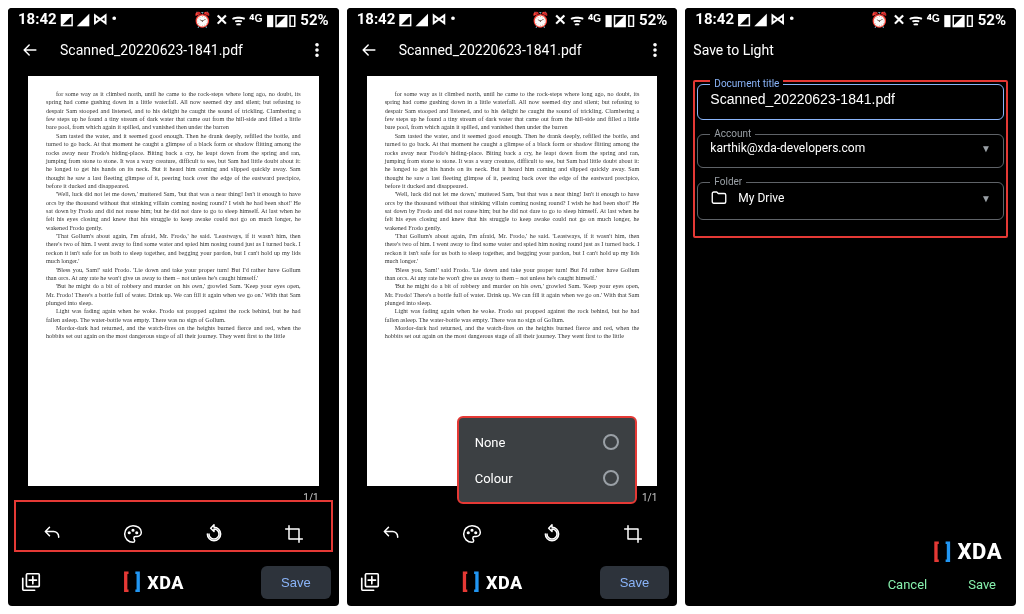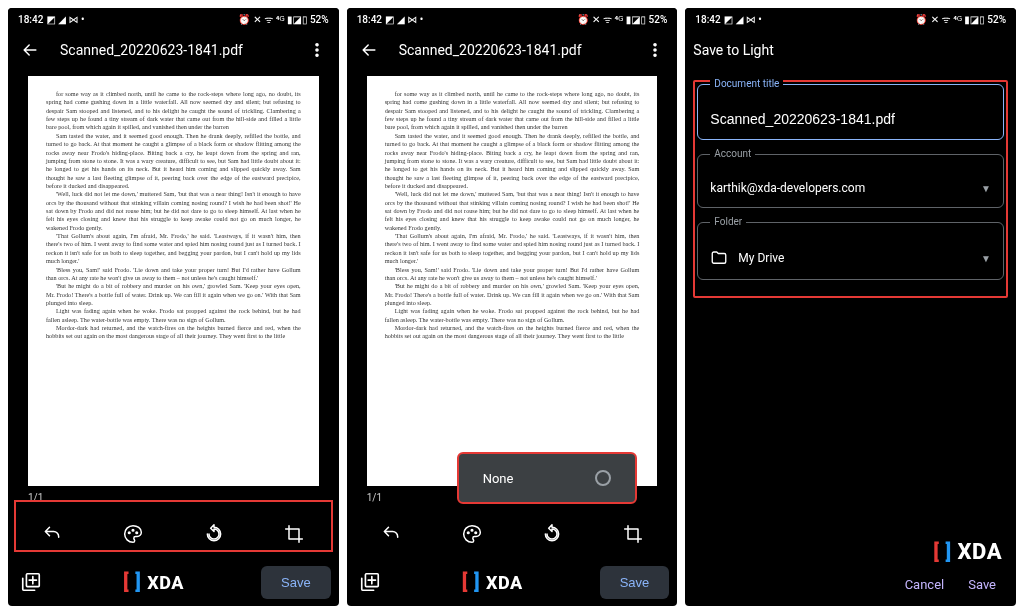--- a/index.html
+++ b/index.html
@@ -26,41 +26,41 @@
   .statusbar {
     height: 22px;
     display: flex;
     justify-content: space-between;
     align-items: center;
     padding: 0 10px;
     font-size: 11px;
     font-weight: 500;
     background: #000;
   }
-  .statusbar .icons { display: flex; gap: 3px; font-size: 10px; align-items: flex-end; }
+  .statusbar .icons { display: flex; gap: 3px; font-size: 15px; align-items: flex-end; font-weight: bold; }
   .appbar {
     height: 40px;
     display: flex;
     align-items: center;
     padding: 0 8px;
     gap: 16px;
     font-size: 14px;
   }
   .appbar .title { flex: 1; overflow: hidden; white-space: nowrap; text-overflow: ellipsis; }
   .iconbtn {
     width: 28px; height: 28px;
     display: flex; align-items: center; justify-content: center;
     cursor: pointer;
     color: #fff;
   }
   .document {
     flex: 1;
     display: flex;
     flex-direction: column;
-    align-items: flex-start;
+    align-items: flex-end;
     padding: 6px 20px 0 20px;
     position: relative;
   }
   .page {
     background: #fff;
     color: #333;
     width: 100%;
     height: 410px;
     padding: 14px 18px;
     font-size: 6.2px;
@@ -80,21 +80,21 @@
   }
   .hl-red { border: 2.5px solid #e53935; }
   .hl-toolbar { position: absolute; bottom: 54px; left: 6px; right: 6px; height: 52px; }
   .colorpop {
     position: absolute;
     left: 110px;
     bottom: 102px;
     width: 180px;
     background: #3c4043;
     border-radius: 6px;
-    padding: 6px 8px;
+    padding: 6px 0;
     border: 2.5px solid #e53935;
   }
   .colorpop .opt {
     display: flex;
     justify-content: space-between;
     align-items: center;
     padding: 10px 16px;
     font-size: 13px;
     cursor: pointer;
   }
@@ -132,21 +132,21 @@
   }
   .addpages { width: 30px; height: 30px; }
   
   .drivebody {
     padding: 10px 8px;
   }
   .group {
     position: relative;
     border: 1px solid #5f6368;
     border-radius: 6px;
-    padding: 26px 12px 12px 12px;
+    padding: 6px 12px 12px 12px;
     margin-bottom: 14px;
     display: flex;
     align-items: center;
     gap: 10px;
   }
   .group.accent { border-color: #8ab4f8; }
   .group .lbl {
     position: absolute;
     top: -7px; left: 12px;
     background: #000;
@@ -163,24 +163,24 @@
     width: 100%;
     outline: none;
   }
   .group .val { font-size: 12px; flex: 1; }
   .dropdown-arrow { font-size: 10px; color: #9aa0a6; }
   .driveactions {
     position: absolute;
     bottom: 0; left:0; right:0;
     display:flex;
     justify-content: flex-end;
-    gap: 24px;
+    gap: 41px;
     padding: 14px 20px;
     font-size: 13px;
-    color: #c4b5fd;
+    color: #86efac;
   }
   .driveactions span { cursor: pointer; }
   .xda-float {
     position: absolute;
     right: 14px;
     bottom: 42px;
     font-size: 22px;
   }
   .redwrap {
     border: 2.5px solid #e53935;
@@ -304,20 +304,24 @@
       <p>Light was fading again when he woke. Frodo sat propped against the rock behind, but he had fallen asleep. The water-bottle was empty. There was no sign of Gollum.</p>
       <p>Mordor-dark had returned, and the watch-fires on the heights burned fierce and red, when the hobbits set out again on the most dangerous stage of all their journey. They went first to the little</p>
     </div>
     <div class="pagecount">1/1</div>
   </div>
   <div class="colorpop">
     <div class="opt">
         <span>None</span>
         <span class="radio"></span>
       </div>
+    <div class="opt">
+        <span>Colour</span>
+        <span class="radio"></span>
+      </div>
   </div>
   <div class="toolbar">
     <div class="iconbtn">
         <svg width="20" height="20" viewBox="0 0 24 24">
           <path d="M9 14L4 9l5-5M4 9h10a6 6 0 016 6v1"></path>
         </svg>
       </div>
     <div class="iconbtn">
         <svg width="20" height="20" viewBox="0 0 24 24">
           <path d="M12 2a10 10 0 100 20c1.5 0 2-1 2-2s-1-1.5-1-3 1-2 2-2h2a5 5 0 005-5C22 5 17 2 12 2z"></path>

